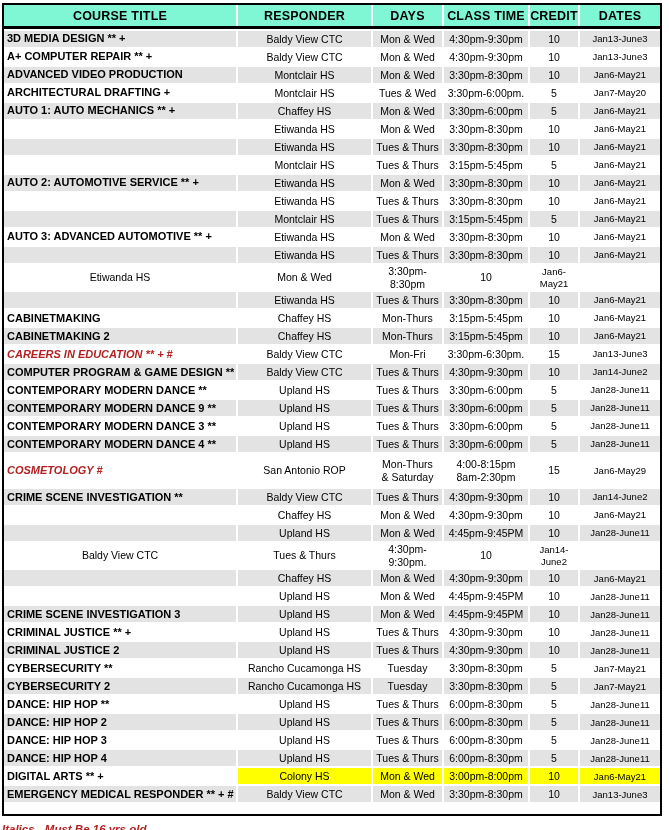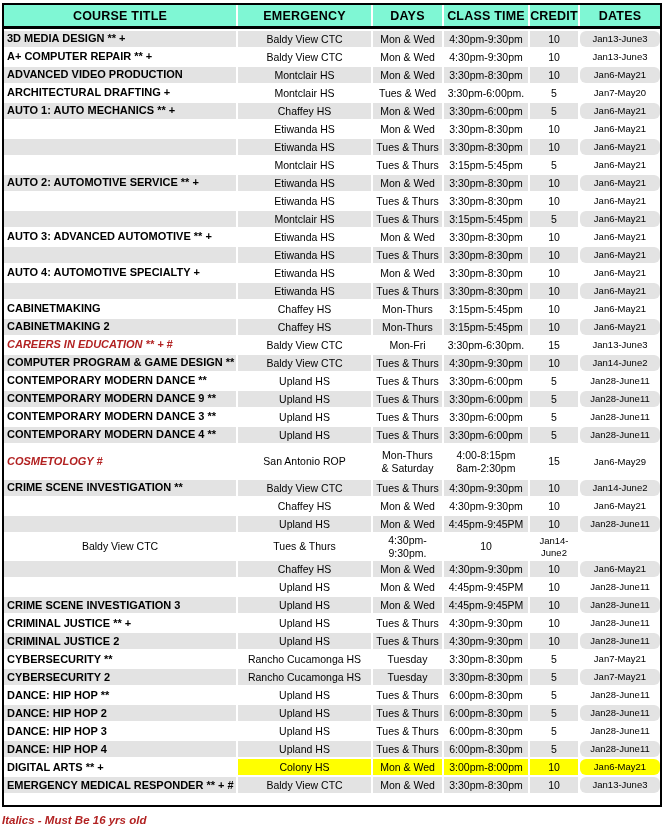--- a/index.html
+++ b/index.html
@@ -31,21 +31,21 @@
     background:#fff;
     display:flex; align-items:center; justify-content:center;
     min-height:16px; font-size:10.5px; line-height:1.2;
     white-space:pre-line; text-align:center;
   }
   .row:nth-child(odd) > div { background:var(--stripe,#e3e3e3); }
   .row > .c-title {
     justify-content:flex-start; text-align:left;
     padding-left:3px; font-weight:bold; font-size:11px;
   }
-  .row > .c-dates { font-size:9.5px;border-radius:6px; }
+  .row > .c-dates { font-size:9.5px; }
   .row.tall > div { min-height:33px; }
   .red-title { color:var(--red,#b22222); font-style:italic; }
   .hl { background:var(--hl,#ffff00) !important; }
   .small-loc { font-size:8.5px; }
 
   .note {
     margin-top:7px; text-align:left;
     color:var(--red,#b22222); font-weight:bold; font-style:italic;
     font-size:11.5px;
   }
@@ -56,21 +56,21 @@
   }
 </style>
 </head>
 <body>
 
 <div class="page">
 
   <div class="tbl">
     <div class="thead">
       <div class="th">COURSE TITLE</div>
-      <div class="th">EMERGENCY</div>
+      <div class="th">RESPONDER</div>
       <div class="th">DAYS</div>
       <div class="th">CLASS TIME</div>
       <div class="th">CREDIT</div>
       <div class="th">DATES</div>
     </div>
     <div class="tbody" id="tbody">
         <div class="row">
           <div class="c-title">3D MEDIA DESIGN ** +</div>
           <div class="c-loc">Baldy View CTC</div>
           <div class="c-days">Mon &amp; Wed</div>
@@ -168,21 +168,20 @@
         </div>
         <div class="row">
           <div class="c-title"></div>
           <div class="c-loc">Etiwanda HS</div>
           <div class="c-days">Tues &amp; Thurs</div>
           <div class="c-time">3:30pm-8:30pm</div>
           <div class="c-credit">10</div>
           <div class="c-dates">Jan6-May21</div>
         </div>
         <div class="row">
-          <div class="c-title">AUTO 4: AUTOMOTIVE SPECIALTY +</div>
           <div class="c-loc">Etiwanda HS</div>
           <div class="c-days">Mon &amp; Wed</div>
           <div class="c-time">3:30pm-8:30pm</div>
           <div class="c-credit">10</div>
           <div class="c-dates">Jan6-May21</div>
         </div>
         <div class="row">
           <div class="c-title"></div>
           <div class="c-loc">Etiwanda HS</div>
           <div class="c-days">Tues &amp; Thurs</div>

